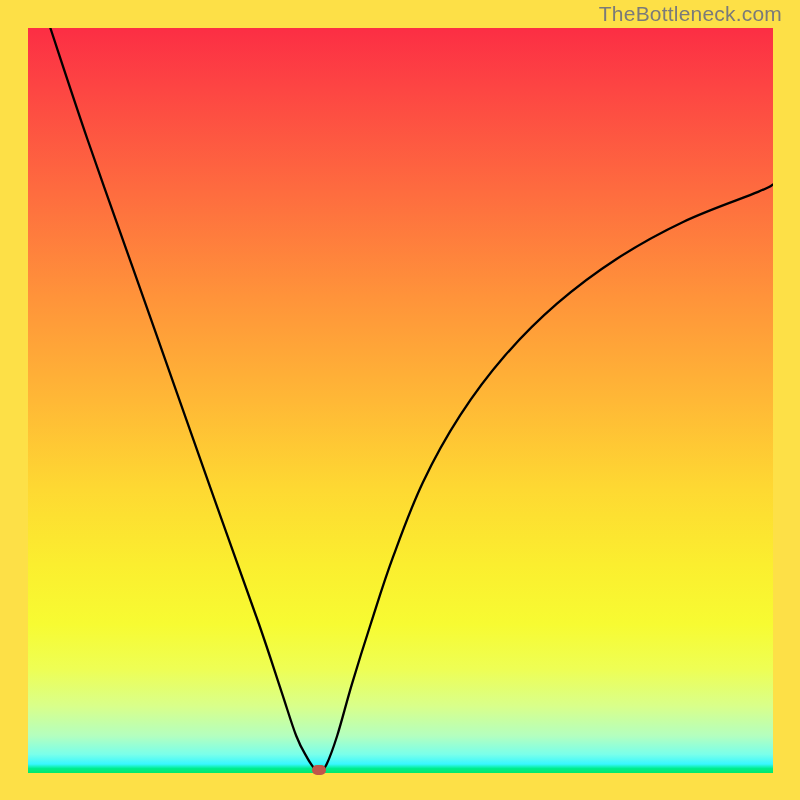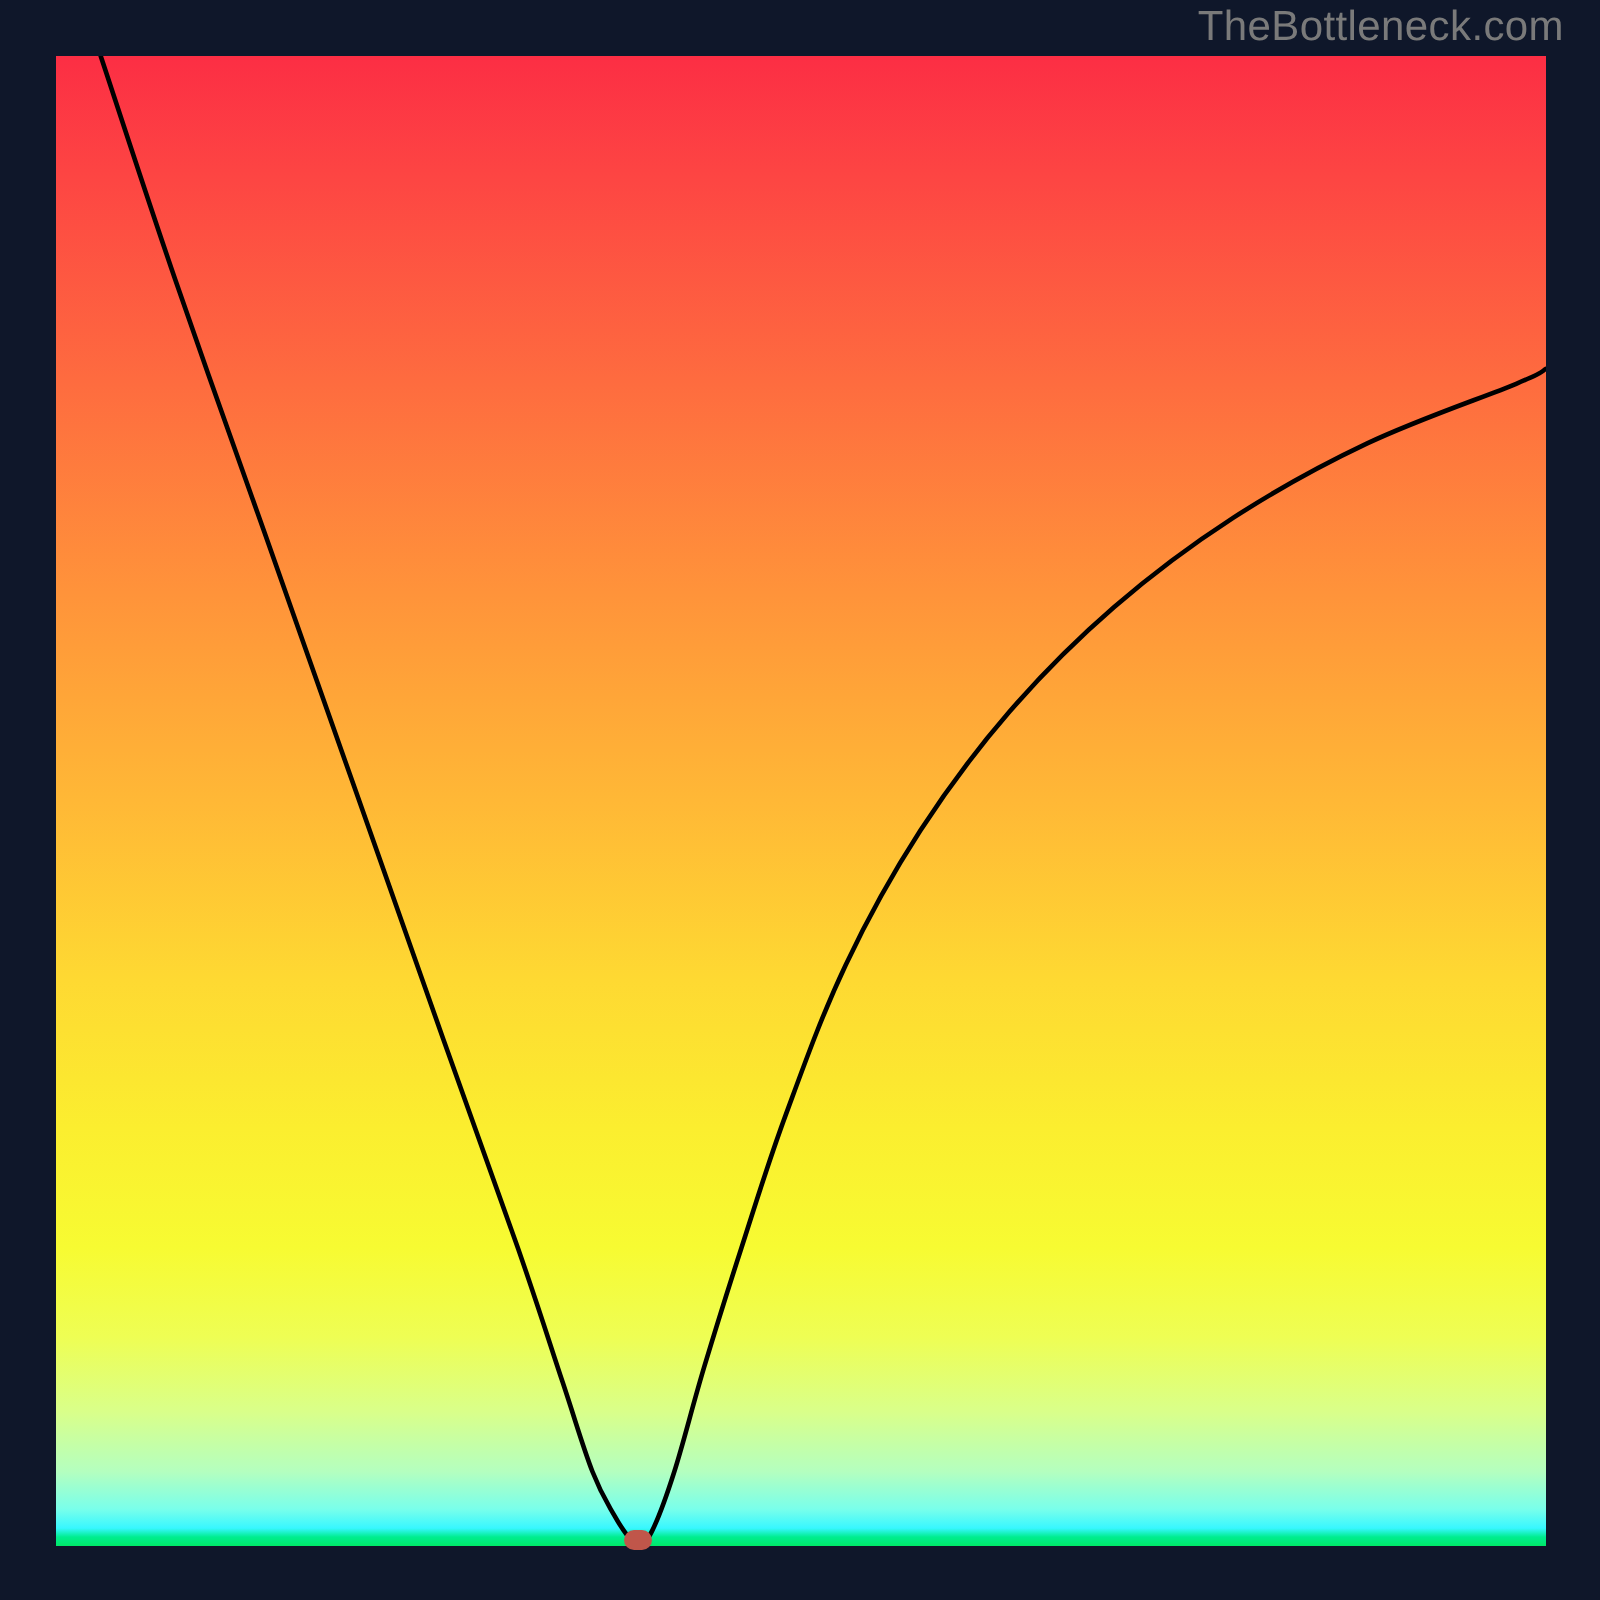--- a/index.html
+++ b/index.html
@@ -1,21 +1,21 @@
 <!DOCTYPE html>
 <html><head>
 <meta charset="utf-8">
 <style>
   * { margin: 0; padding: 0; box-sizing: border-box; }
   html, body { width: 800px; height: 800px; overflow: hidden; background: #000; }
   .container {
     width: 800px;
     height: 800px;
     position: relative;
-    background: #0f172a;
+    background: #fde047;
     text-align: center;
   }
   .attribution {
     position: absolute;
     top: 2px;
     right: 18px;
     color: #7a7a7a;
     font-family: Arial, Helvetica, sans-serif;
     font-size: 21px;
     font-weight: 400;

